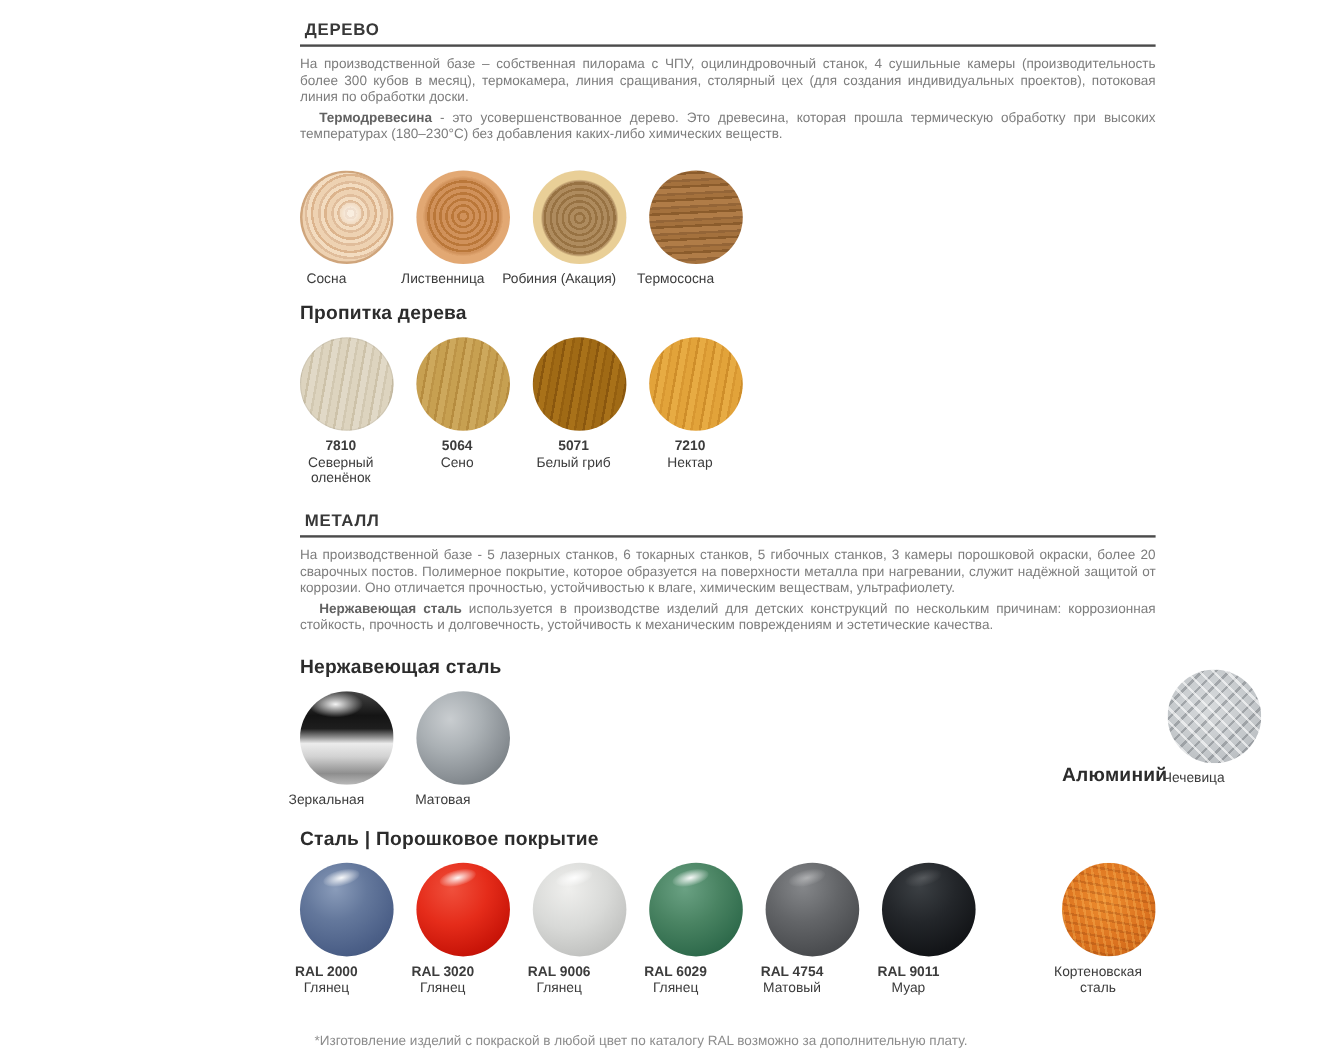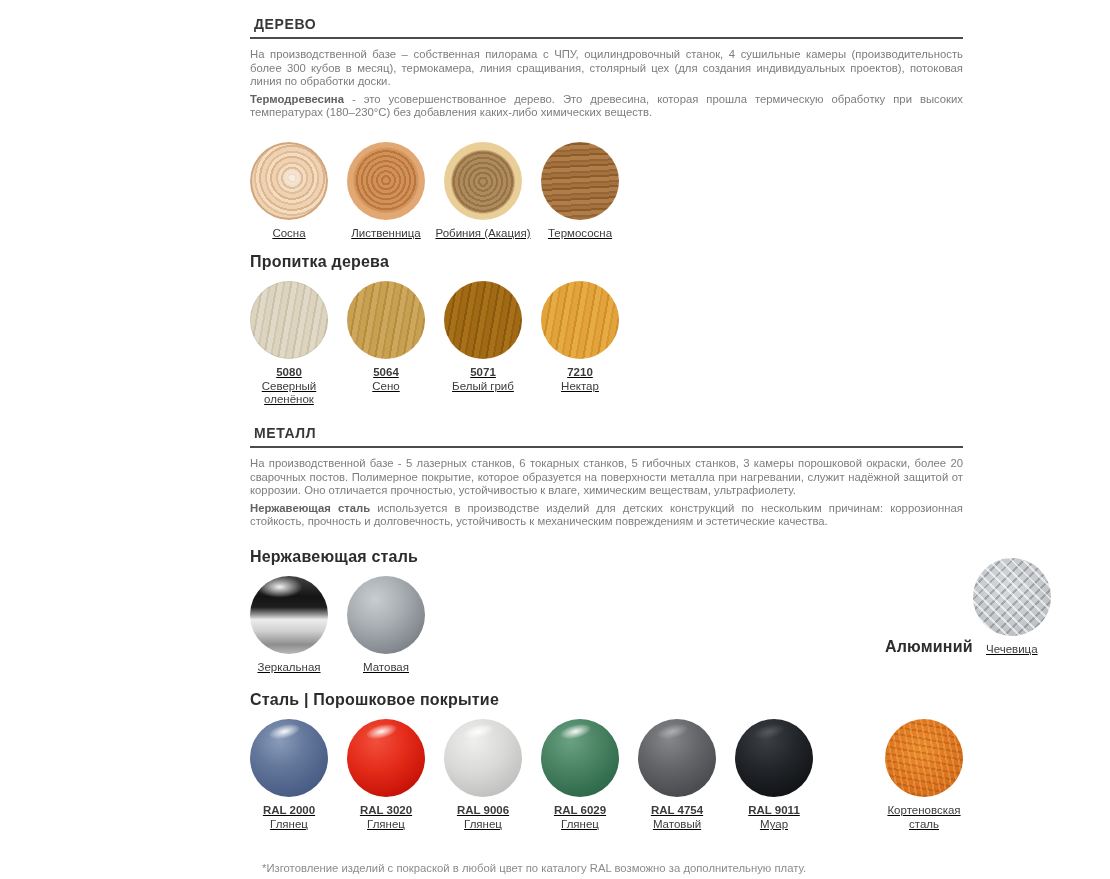--- a/index.html
+++ b/index.html
@@ -11,28 +11,28 @@
   }
   .content { margin-left:250px; width:713px; padding-top:12px; }
 
   
   .sec-title { margin:4px; font-size:14px; font-weight:700; color:#383838; letter-spacing:.6px; }
   .rule { height:2px; background:#4b4b4b; margin-top:5px; }
 
   
   .body { margin:9px 0 0; font-size:11.3px; line-height:13.6px; color:#7d7d7d; text-align:justify; }
   .body + .body { margin-top:4px; }
-  .body b { color:#626262; font-weight:700; }
+  .body b { color:#626262; font-weight:700;margin-left:16px; }
 
   
   .sub-title { margin:0; font-size:16px; font-weight:600; color:#2c2c2c; letter-spacing:.2px; }
 
   
   .swatch-row { display:flex; gap:19px; }
-  .swatch { width:78px; display:flex; flex-direction:column; align-items:center; flex:0 0 auto;text-decoration:underline; }
+  .swatch { width:78px; display:flex; flex-direction:column; align-items:flex-end; flex:0 0 auto; }
   .circle { width:78px; height:78px; border-radius:50%; position:relative; flex:0 0 auto; }
   .slabel { margin-top:7px; font-size:11.5px; line-height:13.5px; color:#3c3c3c; text-align:center; width:112px; }
   .lcode { font-weight:700; }
 
   .wood-row { margin-top:22px; }
   .imp-title { margin-top:13px; }
   .imp-row { margin-top:10px; }
   .imp-row .slabel { width:88px; }
 
   .metal-sec-title { margin-top:18px; }
@@ -139,21 +139,21 @@
         <div class="circle wood-thermo"></div>
         <div class="slabel">Термососна</div>
       </div>
     </div>
 
     <h3 class="sub-title imp-title">Пропитка дерева</h3>
 
     <div class="swatch-row imp-row">
       <div class="swatch">
         <div class="circle imp-5080"></div>
-        <div class="slabel"><span class="lcode">5080</span><br><span>Северный оленёнок</span></div>
+        <div class="slabel"><span class="lcode">7810</span><br><span>Северный оленёнок</span></div>
       </div>
       <div class="swatch">
         <div class="circle imp-5064"></div>
         <div class="slabel"><span class="lcode">5064</span><br><span>Сено</span></div>
       </div>
       <div class="swatch">
         <div class="circle imp-5071"></div>
         <div class="slabel"><span class="lcode">5071</span><br><span>Белый гриб</span></div>
       </div>
       <div class="swatch">

